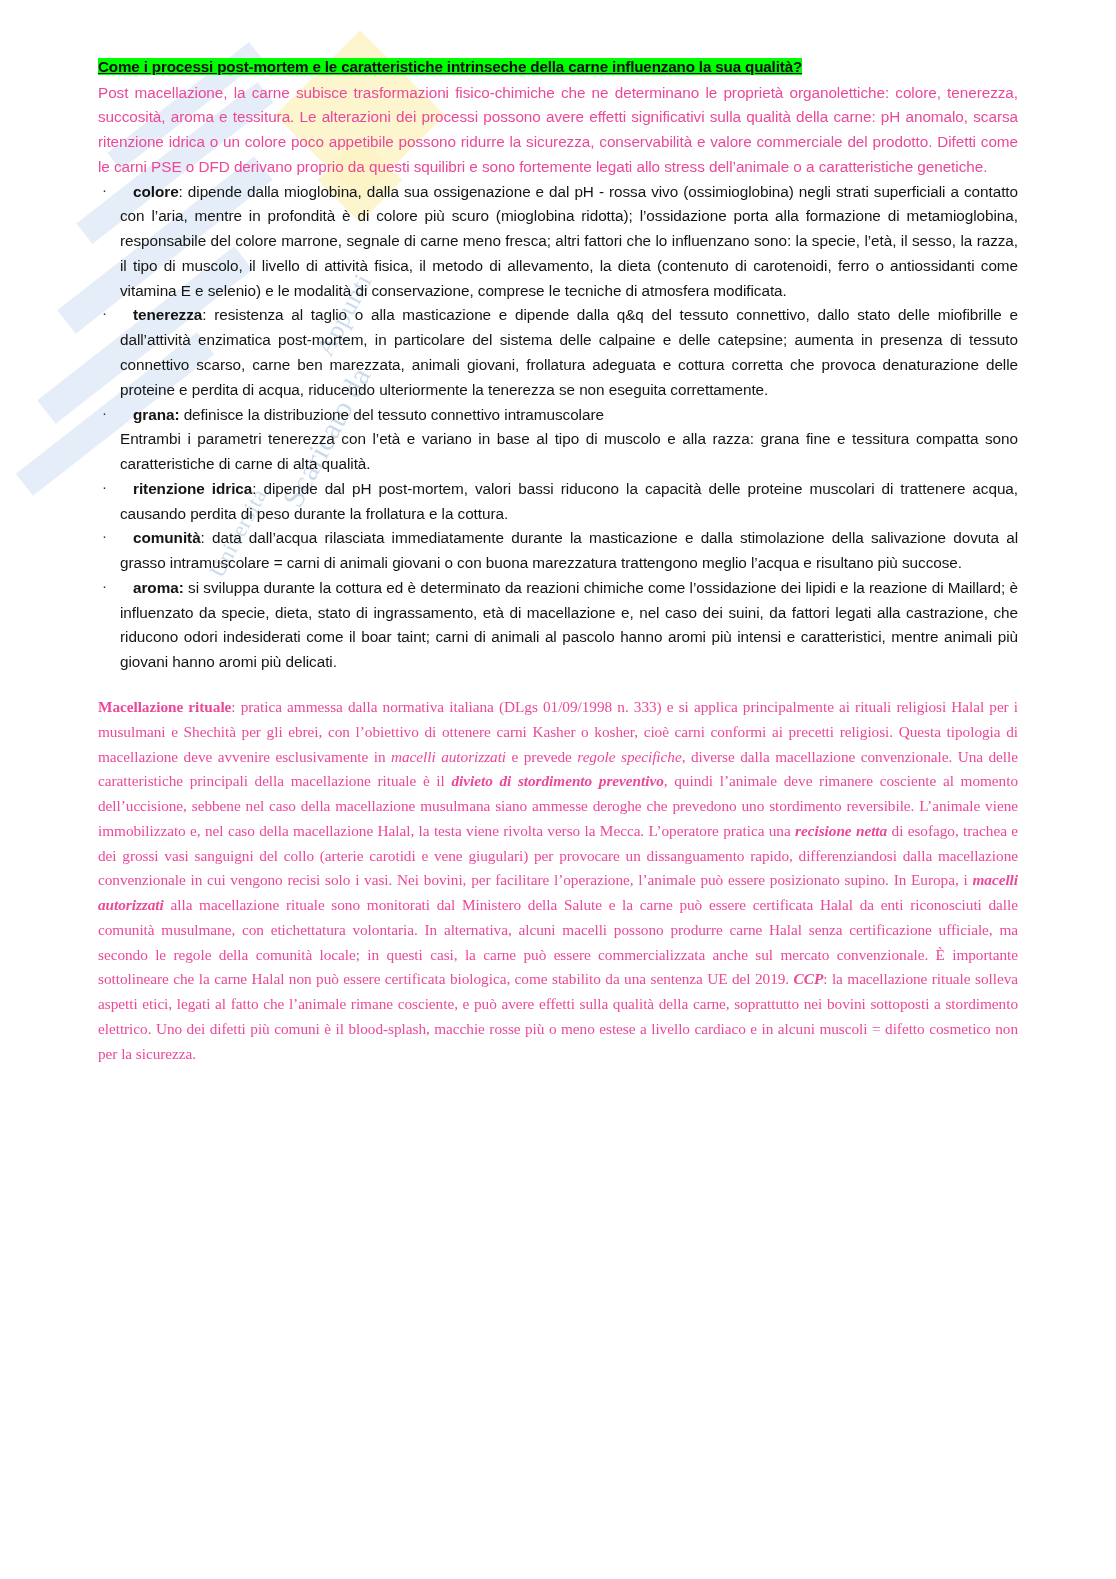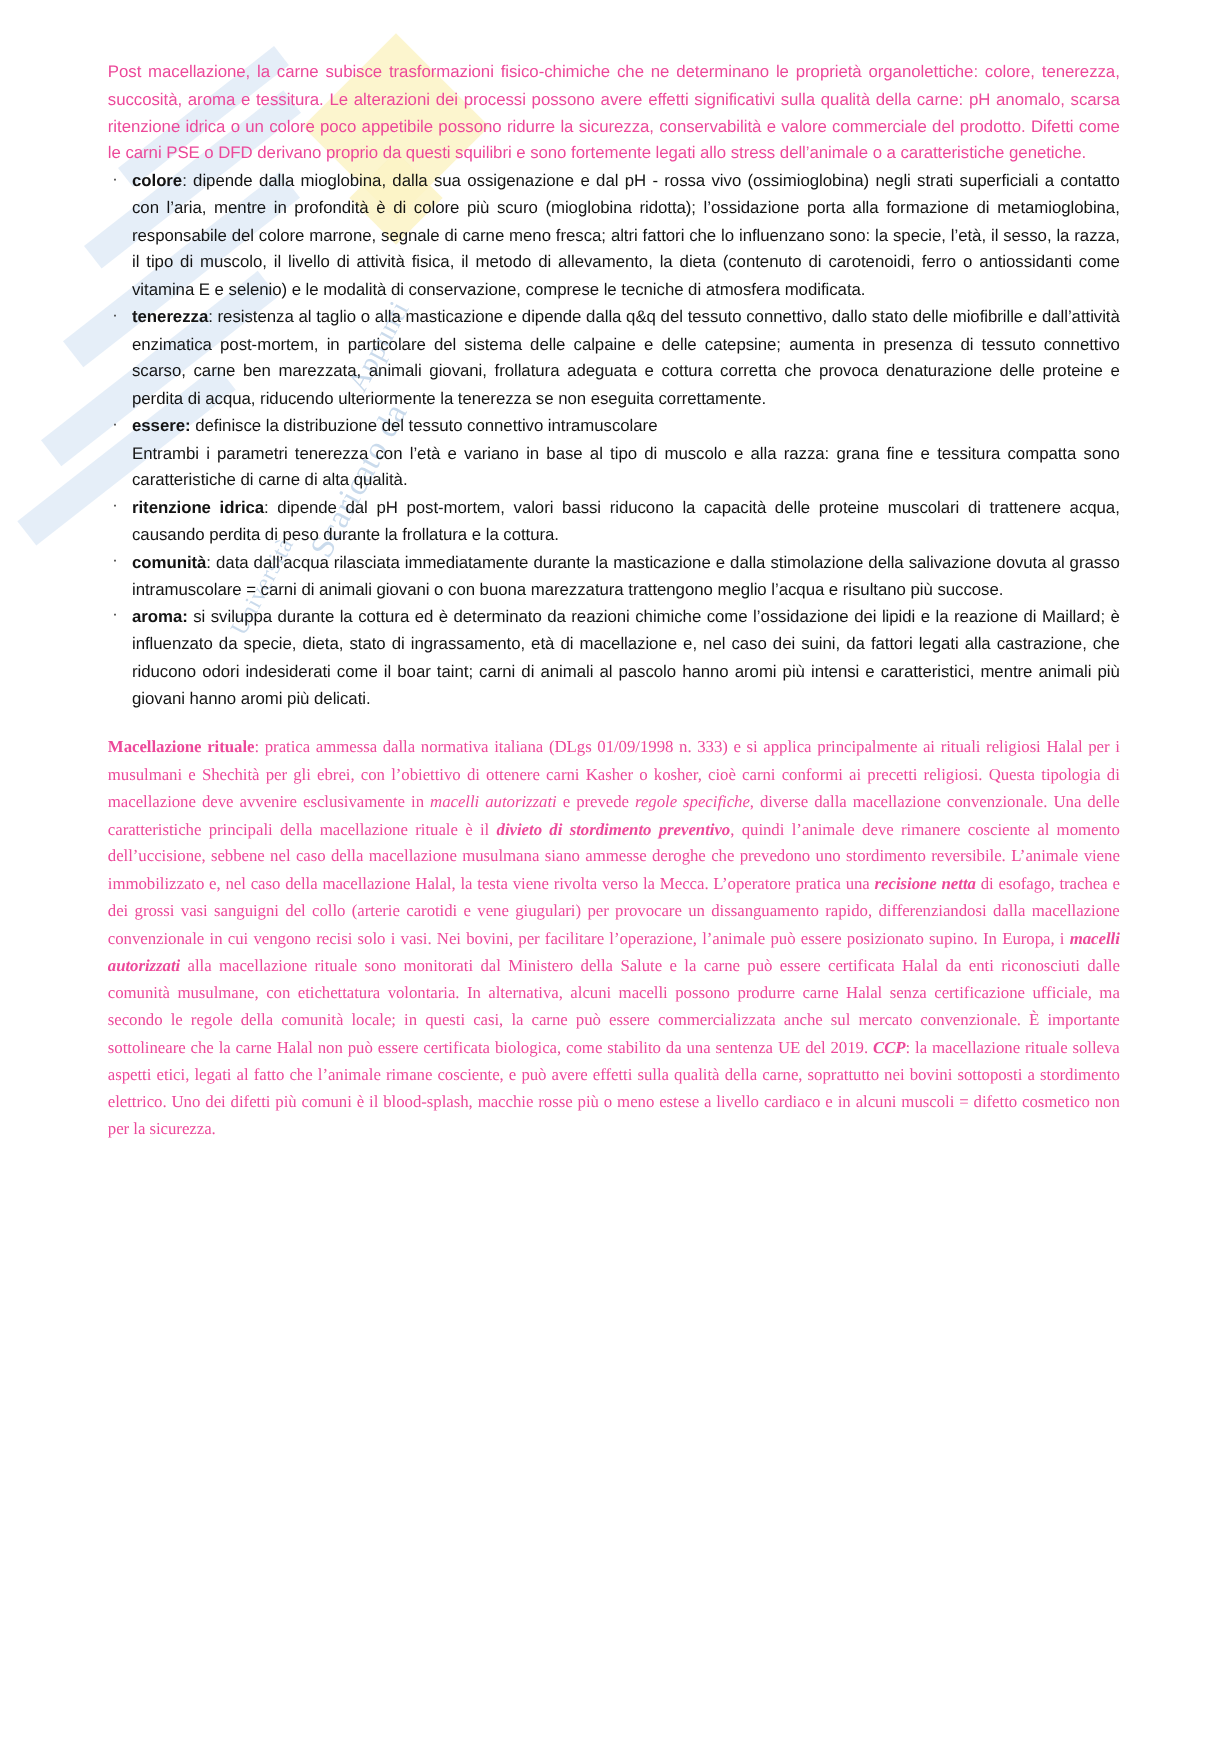--- a/index.html
+++ b/index.html
@@ -103,20 +103,21 @@
     top: -2px;
     font-size: 15px;
     color: #333;
     line-height: 1.62;
   }
   ul.bullets > li.nobullet {
     padding-left: 22px;
   }
   li .term {
     font-weight: bold;
+    margin-left: 13px;
   }
 
   .section-gap {
     height: 20px;
   }
 
   .ital { font-style: italic; }
   .bi { font-style: italic; font-weight: bold; }
 
   .block-indent {
@@ -137,27 +138,30 @@
     <div class="wm-blue-band" style="left:95px; top:95px; width:180px; height:22px; transform:rotate(-38deg);"></div>
     <div class="wm-yellow" style="left:300px; top:55px; width:120px; height:120px; transform:rotate(45deg);"></div>
     <div class="wm-yellow" style="left:330px; top:150px; width:60px; height:60px; transform:rotate(45deg);"></div>
     <div class="wm-text" style="left:250px; top:420px; font-size:30px; transform:rotate(-62deg);">Scaricato da</div>
     <div class="wm-text" style="left:300px; top:300px; font-size:26px; transform:rotate(-62deg);">Appunti</div>
     <div class="wm-text" style="left:190px; top:520px; font-size:22px; transform:rotate(-62deg);">Università</div>
   </div>
 
   <div class="content">
 
+    <div class="heading-wrap">
+      <span class="heading">Come i processi post-mortem e le caratteristiche intrinseche della carne influenzano la sua qualità?</span>
+    </div>
 
     <p class="body">Post macellazione, la carne subisce trasformazioni fisico-chimiche che ne determinano le proprietà organolettiche: colore, tenerezza, succosità, aroma e tessitura. Le alterazioni dei processi possono avere effetti significativi sulla qualità della carne: pH anomalo, scarsa ritenzione idrica o un colore poco appetibile possono ridurre la sicurezza, conservabilità e valore commerciale del prodotto. Difetti come le carni PSE o DFD derivano proprio da questi squilibri e sono fortemente legati allo stress dell’animale o a caratteristiche genetiche.</p>
 
     <ul class="bullets">
       <li class="bullet"><span class="term">colore</span><span>:</span><span> dipende dalla mioglobina, dalla sua ossigenazione e dal pH - rossa vivo (ossimioglobina) negli strati superficiali a contatto con l’aria, mentre in profondità è di colore più scuro (mioglobina ridotta); l’ossidazione porta alla formazione di metamioglobina, responsabile del colore marrone, segnale di carne meno fresca; altri fattori che lo influenzano sono: la specie, l’età, il sesso, la razza, il tipo di muscolo, il livello di attività fisica, il metodo di allevamento, la dieta (contenuto di carotenoidi, ferro o antiossidanti come vitamina E e selenio) e le modalità di conservazione, comprese le tecniche di atmosfera modificata.</span></li>
       <li class="bullet"><span class="term">tenerezza</span><span>:</span><span> resistenza al taglio o alla masticazione e dipende dalla q&amp;q del tessuto connettivo, dallo stato delle miofibrille e dall’attività enzimatica post-mortem, in particolare del sistema delle calpaine e delle catepsine; aumenta in presenza di tessuto connettivo scarso, carne ben marezzata, animali giovani, frollatura adeguata e cottura corretta che provoca denaturazione delle proteine e perdita di acqua, riducendo ulteriormente la tenerezza se non eseguita correttamente.</span></li>
-      <li class="bullet"><span class="term">essere:</span><span></span><span> definisce la distribuzione del tessuto connettivo intramuscolare</span></li>
+      <li class="bullet"><span class="term">grana:</span><span></span><span> definisce la distribuzione del tessuto connettivo intramuscolare</span></li>
       <li class="nobullet"><span>Entrambi i parametri tenerezza con l’età e variano in base al tipo di muscolo e alla razza: grana fine e tessitura compatta sono caratteristiche di carne di alta qualità.</span></li>
       <li class="bullet"><span class="term">ritenzione idrica</span><span>:</span><span> dipende dal pH post-mortem, valori bassi riducono la capacità delle proteine muscolari di trattenere acqua, causando perdita di peso durante la frollatura e la cottura.</span></li>
       <li class="bullet"><span class="term">comunità</span><span>:</span><span> data dall’acqua rilasciata immediatamente durante la masticazione e dalla stimolazione della salivazione dovuta al grasso intramuscolare = carni di animali giovani o con buona marezzatura trattengono meglio l’acqua e risultano più succose.</span></li>
       <li class="bullet"><span class="term">aroma:</span><span></span><span> si sviluppa durante la cottura ed è determinato da reazioni chimiche come l’ossidazione dei lipidi e la reazione di Maillard; è influenzato da specie, dieta, stato di ingrassamento, età di macellazione e, nel caso dei suini, da fattori legati alla castrazione, che riducono odori indesiderati come il boar taint; carni di animali al pascolo hanno aromi più intensi e caratteristici, mentre animali più giovani hanno aromi più delicati.</span></li>
     </ul>
 
     <div class="section-gap"></div>
 
 
     <p class="body block-indent" style="padding-left:0;">

